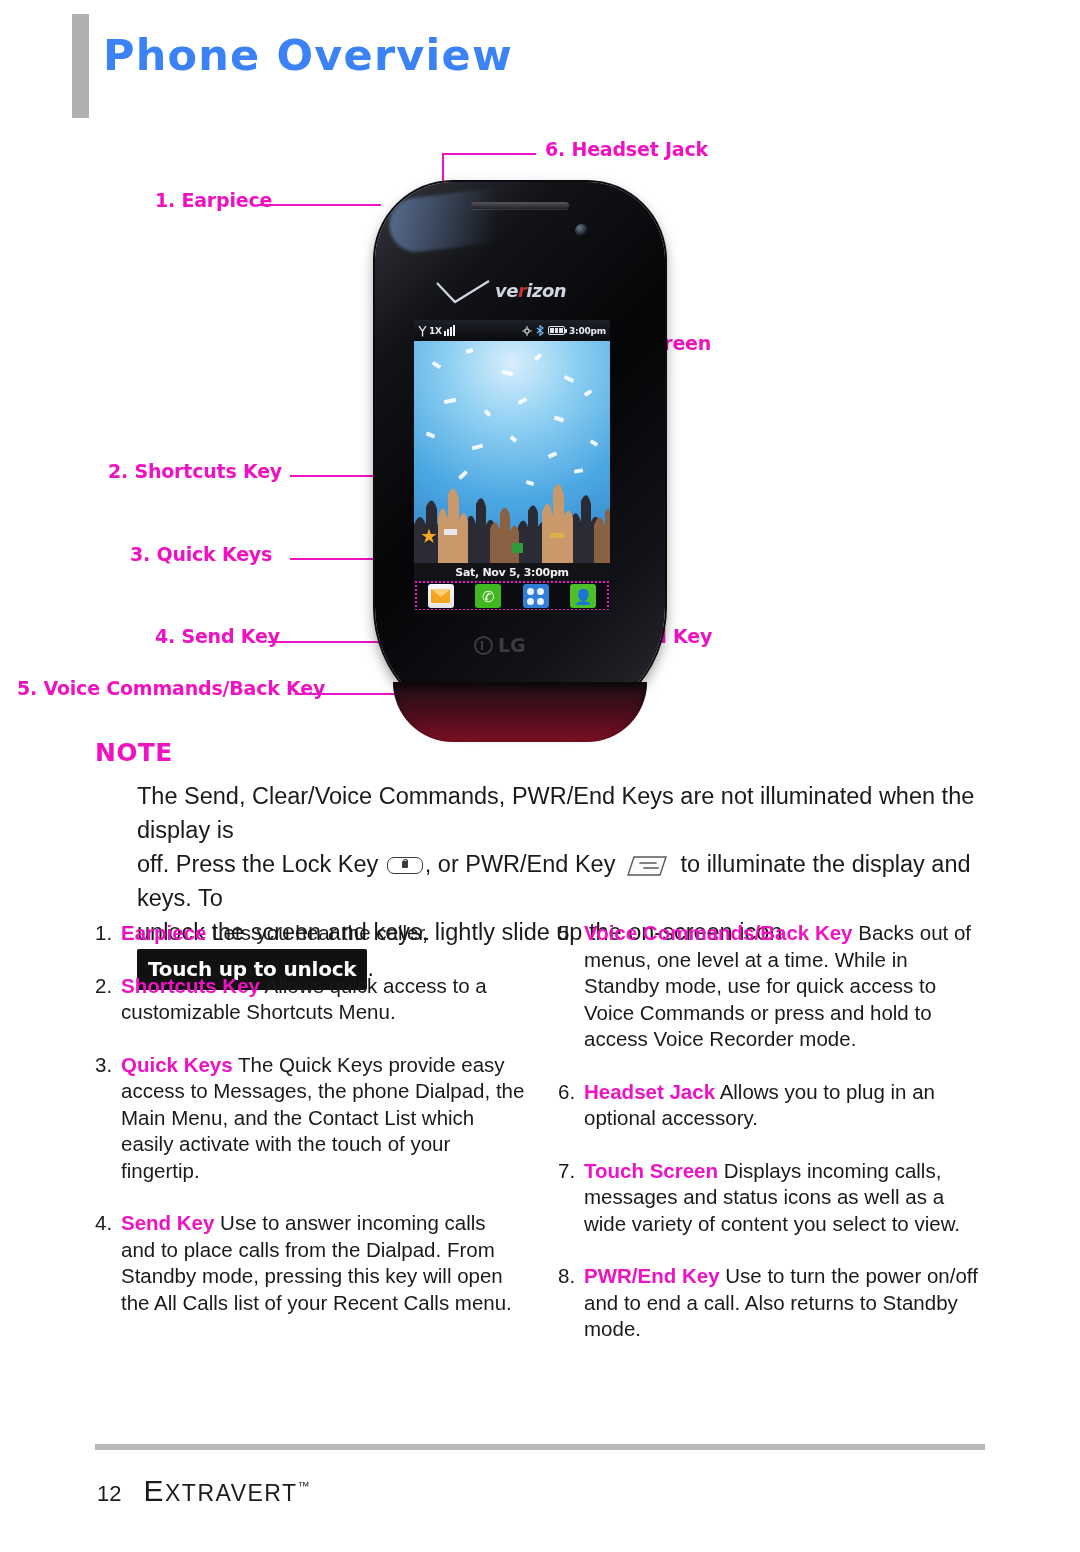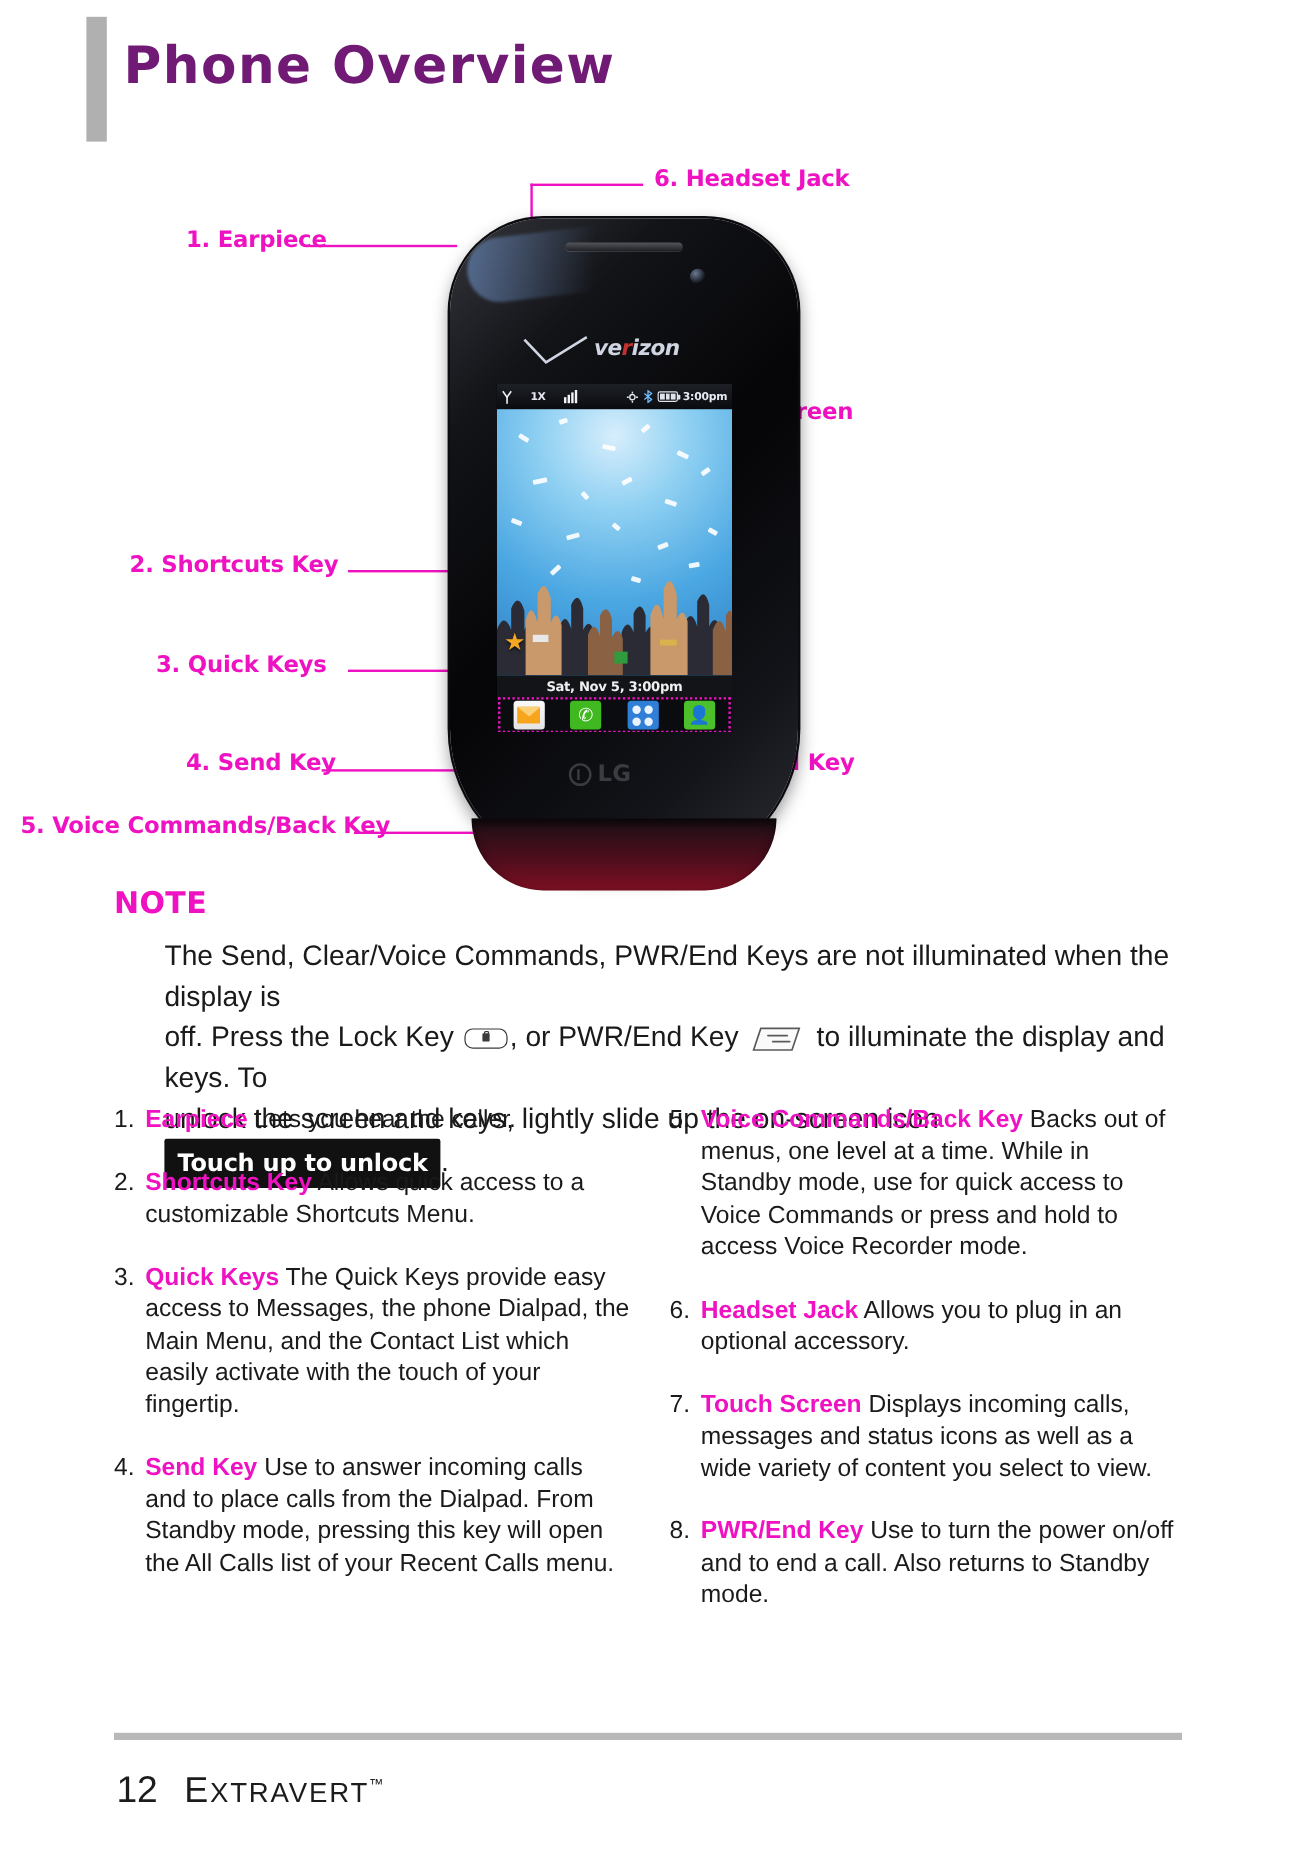--- a/index.html
+++ b/index.html
@@ -15,21 +15,21 @@
 
   
   .header{position:absolute;left:0;top:0;width:100%;height:120px;}
   .header-bar{
     position:absolute;left:72px;top:14px;width:17px;height:104px;
     background:#b0b0b0;
   }
   .page-title{
     position:absolute;left:103px;top:34px;
     font-size:43px;font-weight:bold;letter-spacing:1.2px;
-    color:#701a75;line-height:1;
+    color:#3b82f6;line-height:1;
     font-family:"DejaVu Sans", sans-serif;
   }
 
   
   .diagram{position:absolute;left:0;top:120px;width:1080px;height:600px;}
 
   
   .phone{
     position:absolute;left:375px;top:62px;width:290px;height:560px;
   }
@@ -82,21 +82,21 @@
     background:#000;overflow:hidden;
   }
   .statusbar{
     position:absolute;left:0;top:0;width:100%;height:21px;
     background:linear-gradient(180deg,#1d2026,#0a0b0e);
     display:flex;align-items:center;
     padding:0 4px;box-sizing:border-box;
     color:#e7eaf2;font-size:10px;
     font-family:"DejaVu Sans", sans-serif;
   }
-  .sb-left{display:flex;align-items:center;gap:15px;}
+  .sb-left{display:flex;align-items:center;gap:2px;}
   .sb-right{margin-left:auto;display:flex;align-items:center;gap:4px;}
   .sig-bars{display:inline-flex;align-items:flex-end;gap:1px;height:11px;}
   .sig-bars i{display:block;width:2px;background:#f2f4fa;}
   .sig-bars i:nth-child(1){height:5px}
   .sig-bars i:nth-child(2){height:7px}
   .sig-bars i:nth-child(3){height:9px}
   .sig-bars i:nth-child(4){height:11px}
   .sb-1x{font-size:9px;font-weight:bold;letter-spacing:-.3px;}
   .sb-time{font-size:9px;font-weight:bold;letter-spacing:-.2px;}
   .batt{
@@ -226,21 +226,21 @@
   .term{color:#ef12c2;font-weight:bold;}
 
   
   .footer{position:absolute;left:0;bottom:0;width:100%;height:120px;}
   .footer-rule{position:absolute;left:95px;top:12px;width:890px;height:6px;background:#b8b8b8;}
   .footer-text{
     position:absolute;left:97px;top:42px;
     display:flex;align-items:baseline;gap:22px;
     color:#1c1c1c;
   }
-  .pg-num{font-size:31px;font-family:"Liberation Sans", sans-serif;}
+  .pg-num{font-size:22px;font-family:"Liberation Sans", sans-serif;}
   .brand{
     font-size:30px;letter-spacing:1.5px;
     font-family:"Liberation Sans", sans-serif;
     position:relative;
   }
   .brand .cap{font-size:30px;}
   .brand .sm{font-size:23px;}
   .brand .tm{font-size:12px;vertical-align:super;}
 </style>
 </head>

